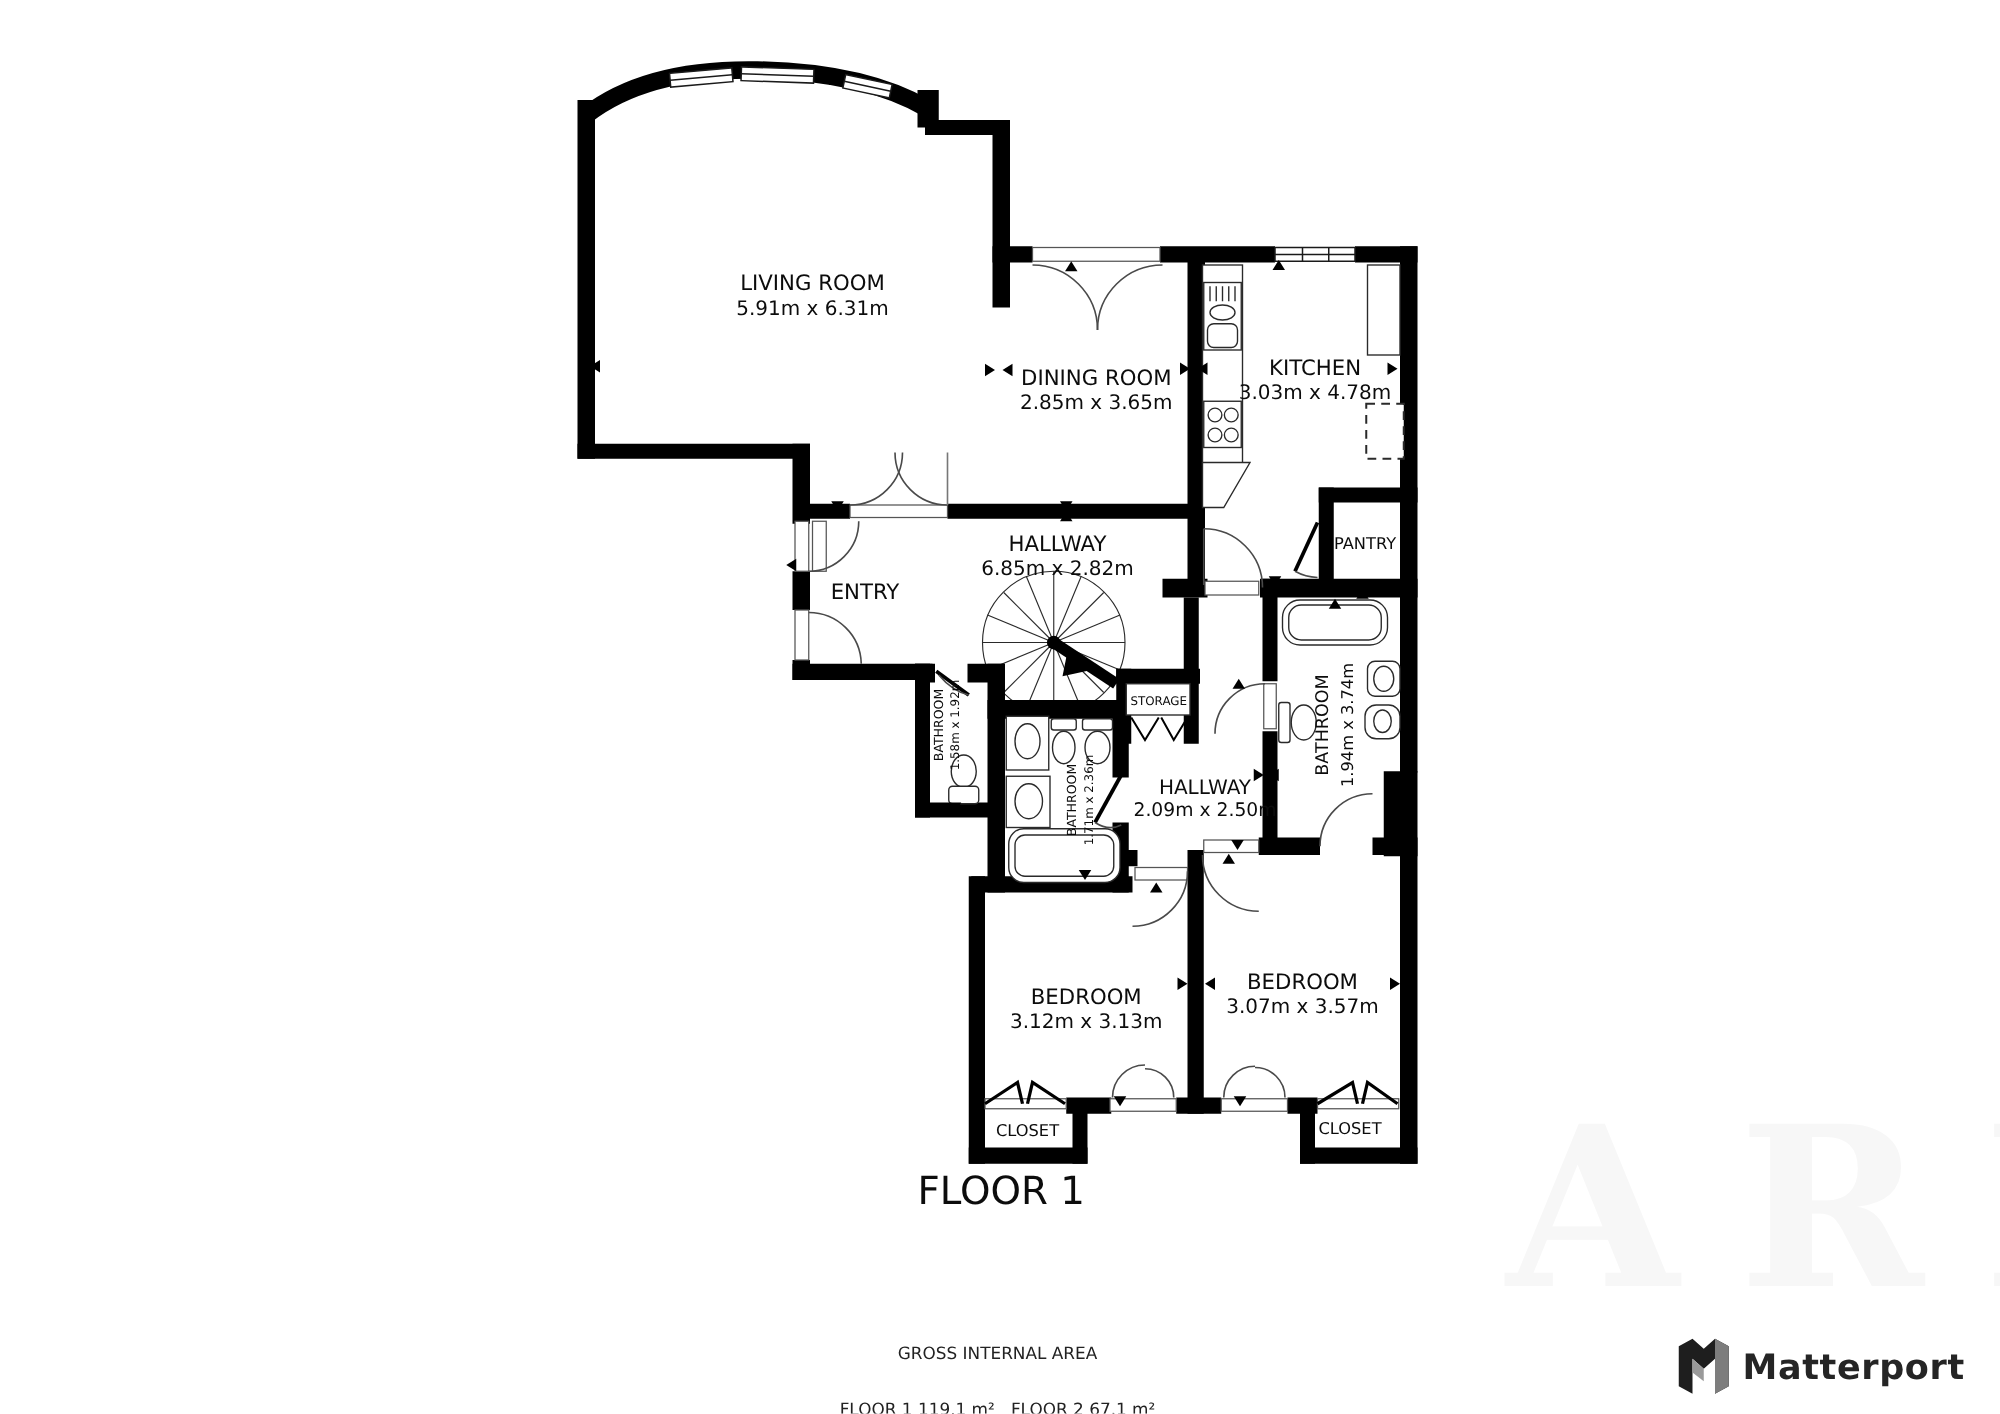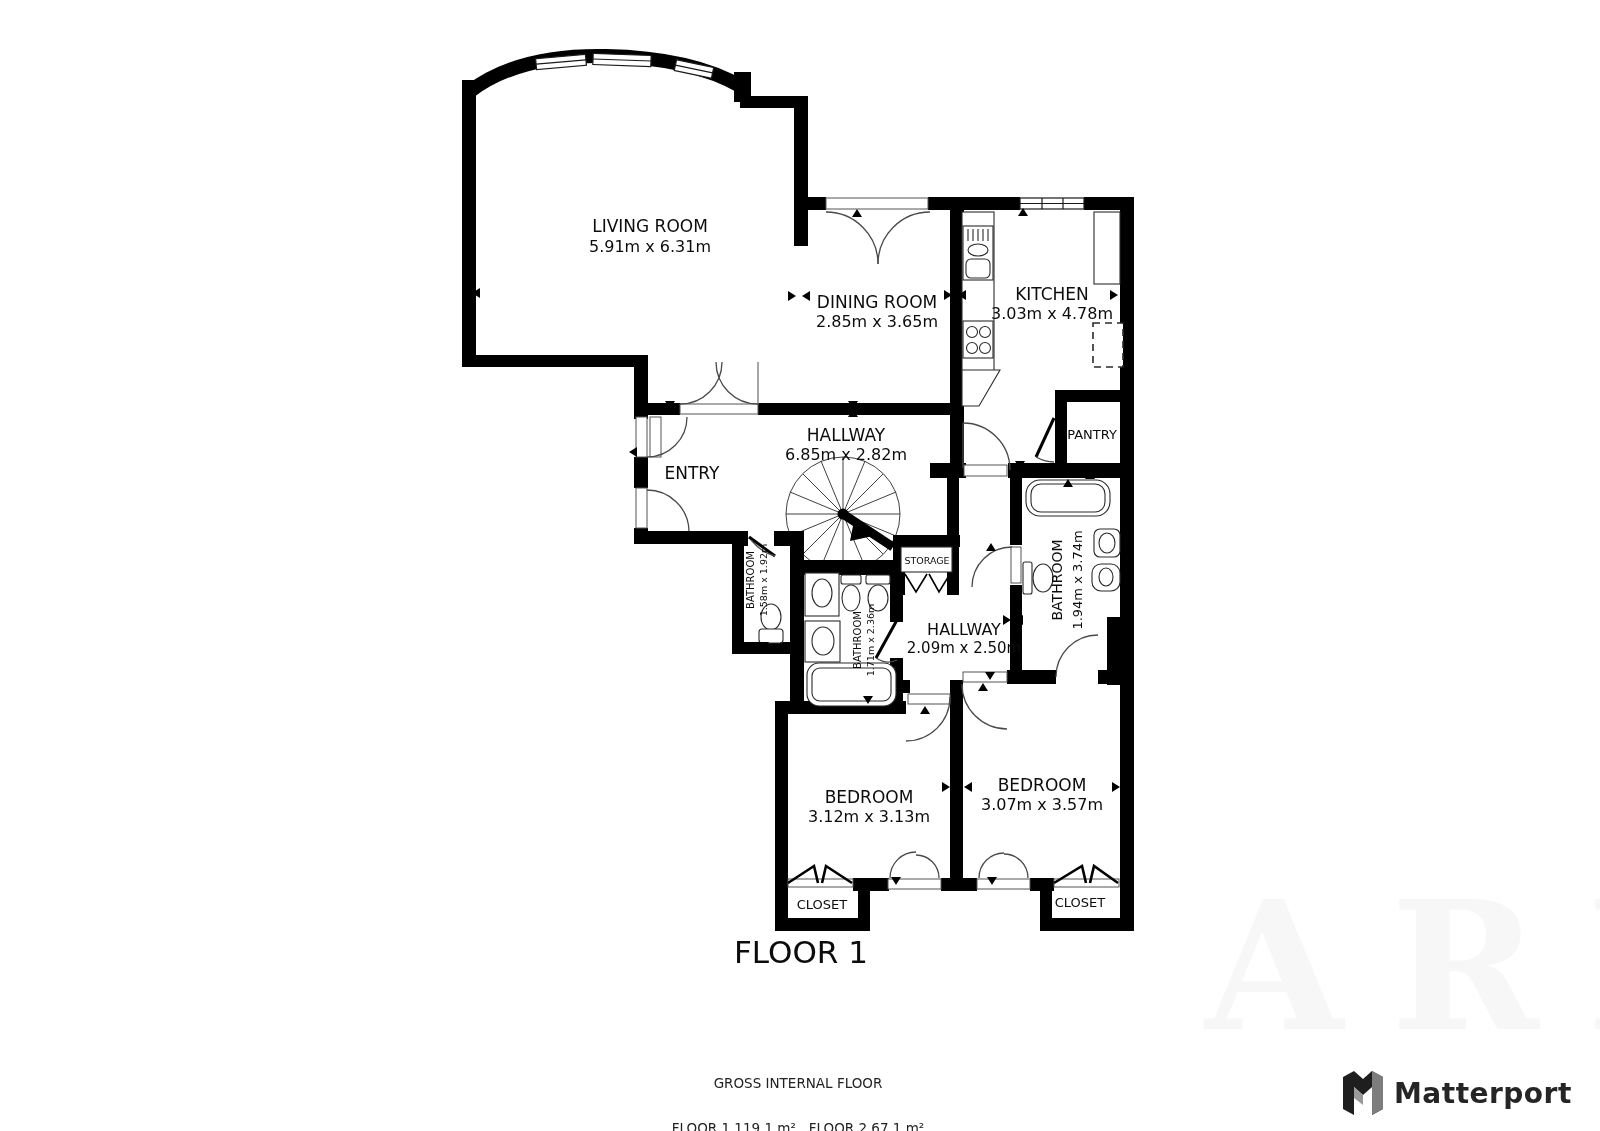--- a/index.html
+++ b/index.html
@@ -336,21 +336,21 @@
         <text class="room-name-sm" x="822" y="909">CLOSET</text>
       </g>
       <g>
         <text class="room-name-sm" x="1080" y="907">CLOSET</text>
       </g>
       <text class="floor-title" x="801" y="963">FLOOR 1</text>
     </g>
   </svg>
 
   <div id="footer">
-    <div>GROSS INTERNAL FLOOR</div>
+    <div>GROSS INTERNAL AREA</div>
     <div>FLOOR 1 119.1 m²   FLOOR 2 67.1 m²</div>
     
     
   </div>
 
   <div id="brand">
     <svg width="42" height="46" viewBox="0 0 42 46">
       <path d="M1,7 L12,1 L21,9 L30,1 L41,7 L41,39 L30,45 L30,17 L21,25 L12,17 L12,45 L1,39 Z" fill="#1e1e1e"></path>
       <path d="M30,1 L41,7 L41,39 L30,45 Z" fill="#7d7d7d"></path>
       <path d="M12,17 L21,25 L21,35 L12,28 Z" fill="#9a9a9a"></path>

